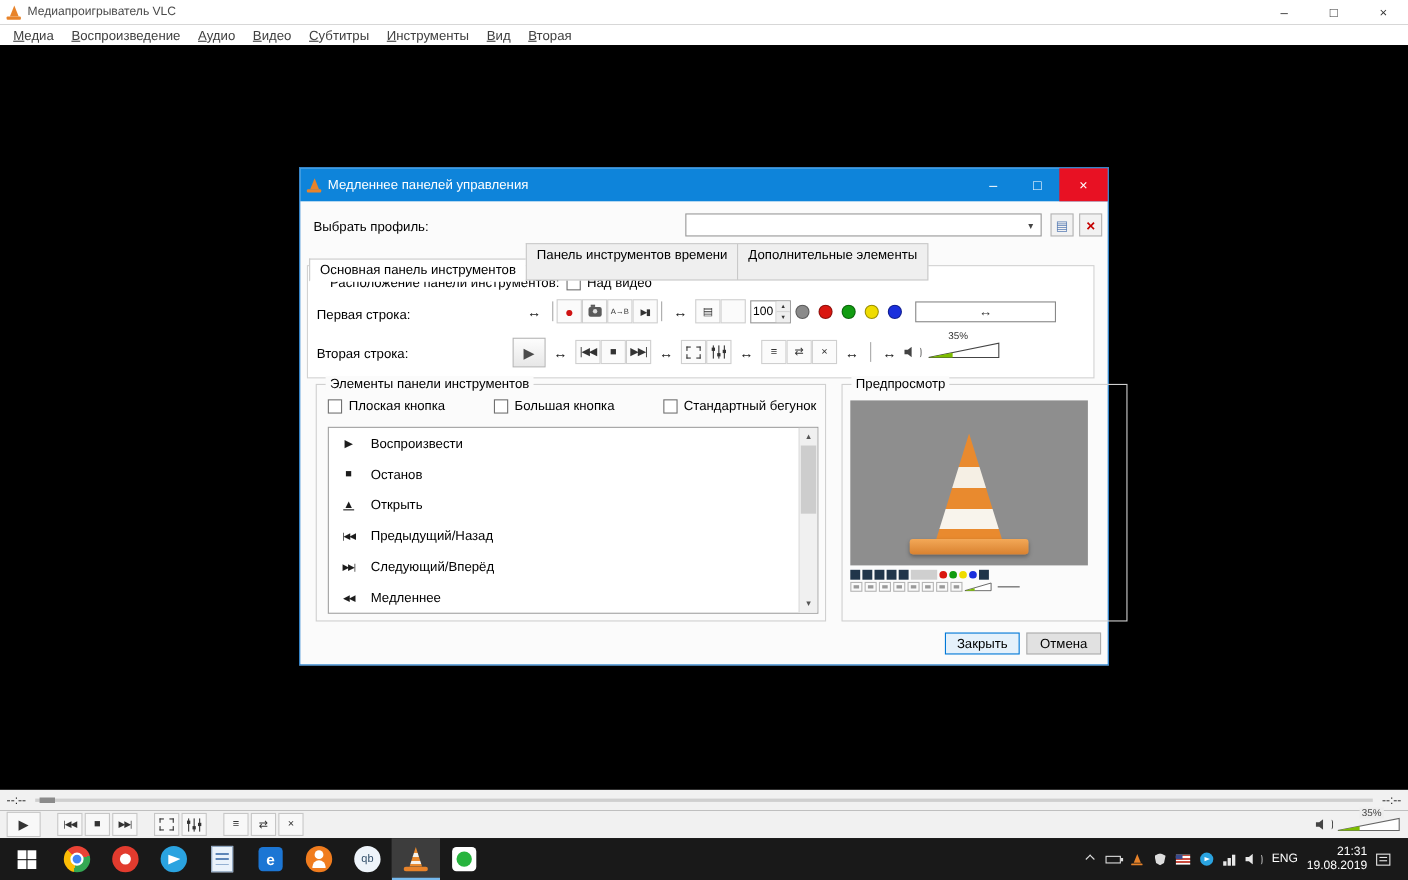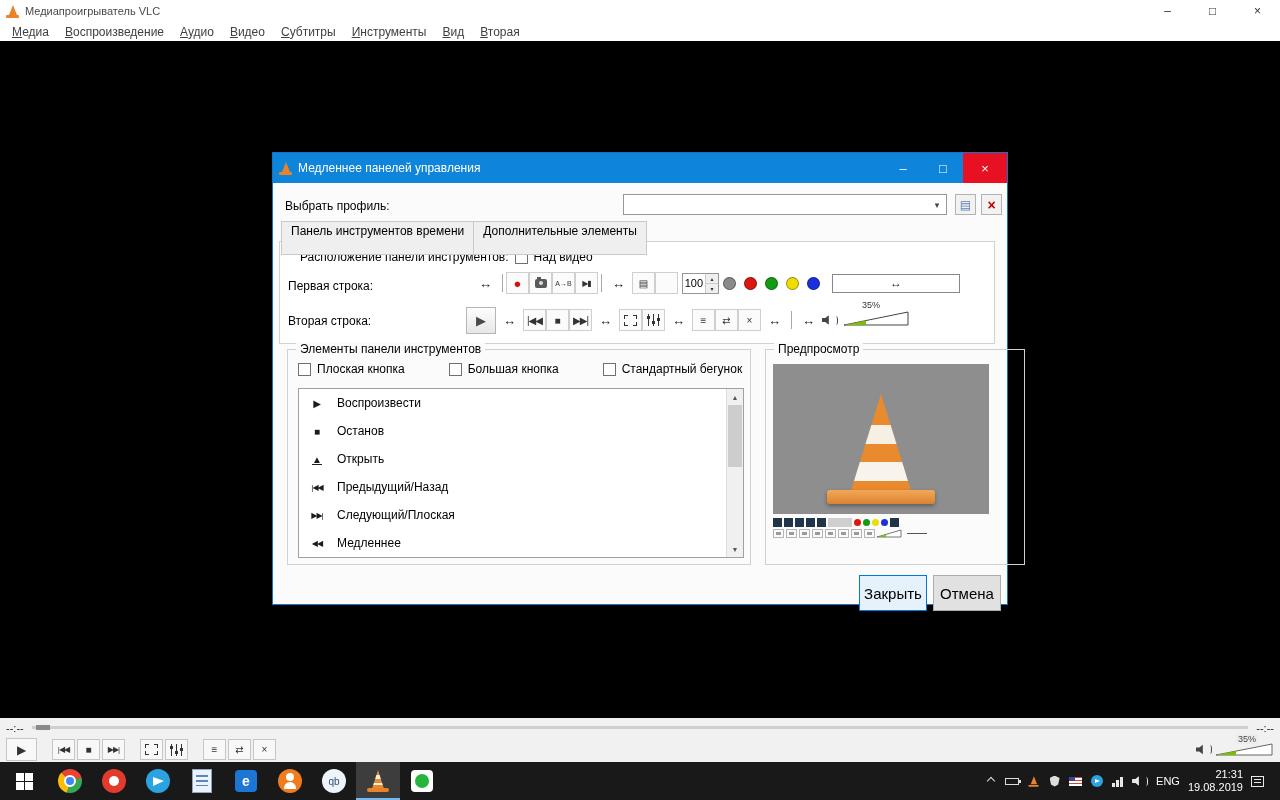--- a/index.html
+++ b/index.html
@@ -163,21 +163,21 @@
   .cone-base{position:absolute;left:6px;bottom:2px;width:108px;height:14px;background:linear-gradient(#f3a857,#d98230);border-radius:3px;box-shadow:0 2px 4px rgba(0,0,0,.35)}
   .pv-bar{position:absolute;left:7px;top:168px;width:216px;display:flex;flex-direction:column;gap:2px}
   .pv-r{display:flex;align-items:center;gap:2px}
   .pv-sq{width:9px;height:9px;background:#20354a;flex:0 0 auto}
   .pv-dot{width:7px;height:7px;border-radius:50%;flex:0 0 auto}
   .pv-box{width:11px;height:9px;border:1px solid #b5b5b5;background:#fafafa;flex:0 0 auto;
     background-image:linear-gradient(#9a9a9a,#9a9a9a);background-size:5px 3px;background-position:2px 2px;background-repeat:no-repeat}
   .pv-gray{width:24px;height:9px;background:#cfcfcf;flex:0 0 auto}
   .pv-line{width:20px;height:1px;background:#555;margin-left:2px}
 
-  .dlg-footbtn{position:absolute;top:422px;width:68px;height:36px;display:flex;align-items:center;justify-content:center;font-size:15px;background:#e1e1e1;border:1px solid #adadad}
+  .dlg-footbtn{position:absolute;top:422px;width:68px;height:20px;display:flex;align-items:center;justify-content:center;font-size:12px;background:#e1e1e1;border:1px solid #adadad}
   .btn-close{left:586px;background:#e5f1fb;border:1px solid #0078d7}
   .btn-cancel{left:660px}
 </style>
 </head>
 <body>
 
 <div class="screen">
 
   <div class="titlebar">
     <span class="mini-cone"></span>
@@ -333,20 +333,21 @@
       <span class="combo-arrow">▾</span>
     </div>
     <div class="sq-btn" style="left:682px">
       <span class="prof-ico">▤</span>
     </div>
     <div class="sq-btn" style="left:708px">
       <span class="del-ico">×</span>
     </div>
 
     <div class="tabs">
+      <span class="tab active">Основная панель инструментов</span>
       <span class="tab">Панель инструментов времени</span>
       <span class="tab">Дополнительные элементы</span>
     </div>
 
     <div class="panel">
       <div class="pos-row">
         <span>Расположение панели инструментов:</span>
         <span class="cb"></span>
         <span>Над видео</span>
       </div>
@@ -447,21 +448,21 @@
         <div class="list-row">
           <span class="li-icon ic-eject">▲</span>
           <span>Открыть</span>
         </div>
         <div class="list-row">
           <span class="li-icon ic-prev">|◀◀</span>
           <span>Предыдущий/Назад</span>
         </div>
         <div class="list-row">
           <span class="li-icon ic-next">▶▶|</span>
-          <span>Следующий/Плоская</span>
+          <span>Следующий/Вперёд</span>
         </div>
         <div class="list-row">
           <span class="li-icon ic-slow">◀◀</span>
           <span>Медленнее</span>
         </div>
         <div class="scroll">
           <span class="sc-btn">▲</span>
           <span class="sc-track">
               <span class="sc-thumb"></span>
             </span>

